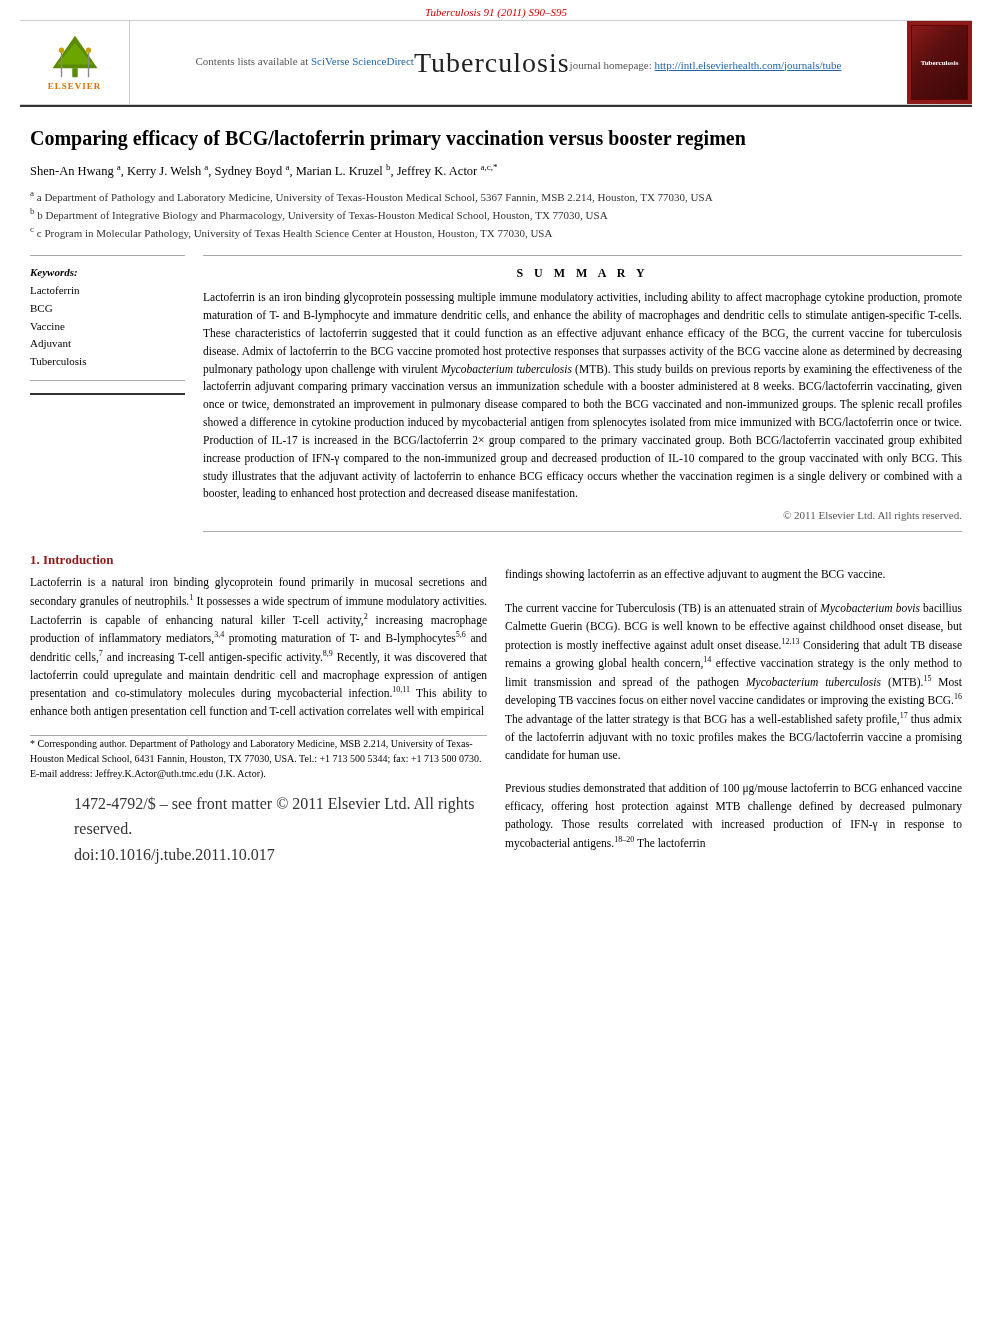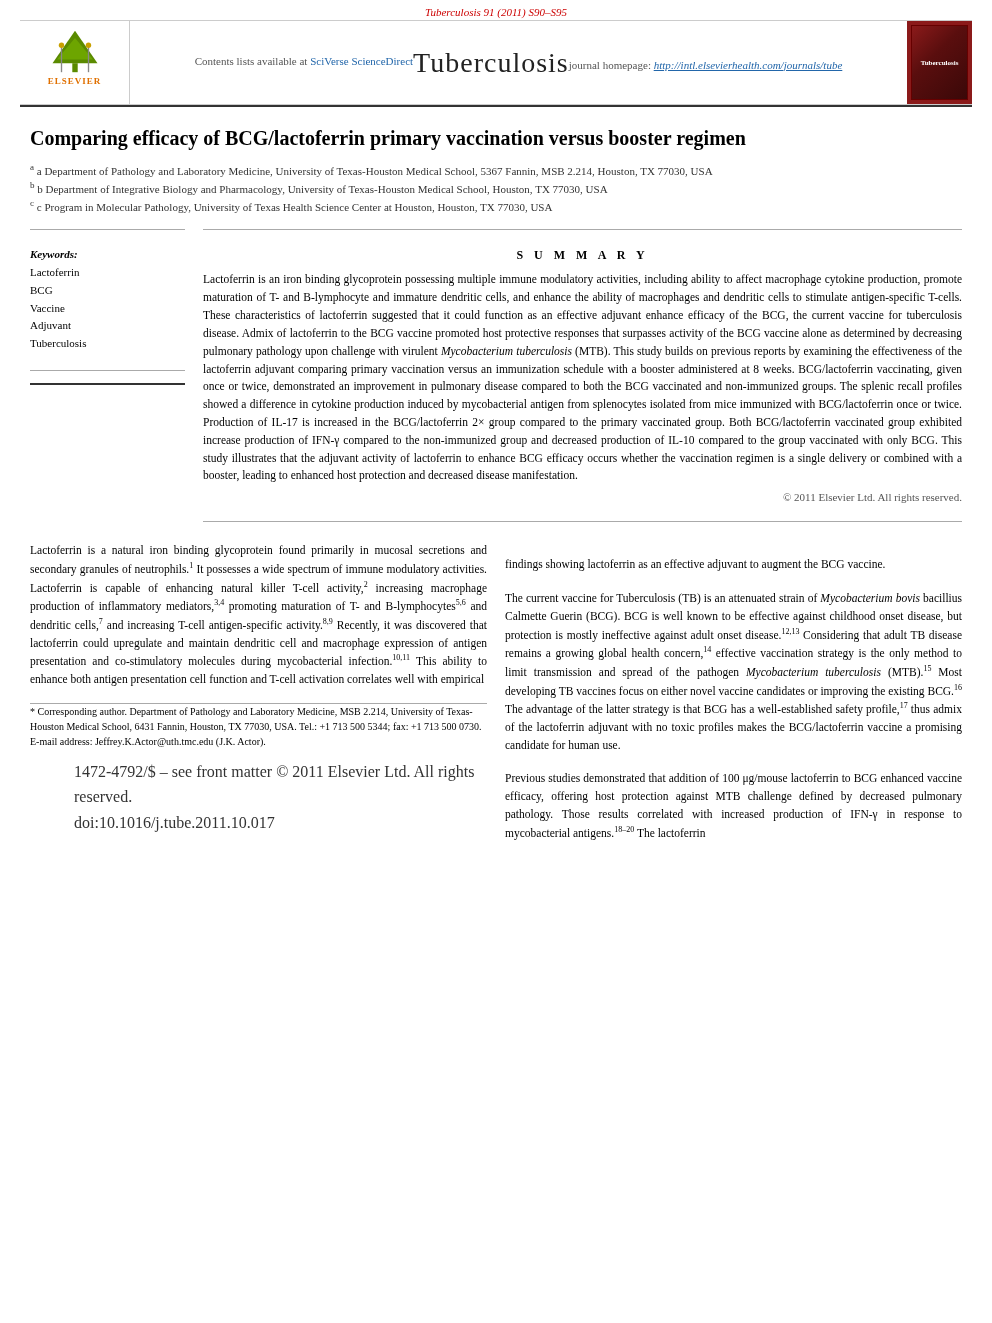--- a/index.html
+++ b/index.html
@@ -30,21 +30,21 @@
       border-top: 1px solid #ccc;
       border-bottom: 1px solid #ccc;
       margin: 0 20px;
     }
     .elsevier-logo {
       width: 110px;
       min-height: 80px;
       display: flex;
       flex-direction: column;
       align-items: center;
-      justify-content: flex-start;
+      justify-content: center;
       border-right: 1px solid #ccc;
       padding: 8px;
       flex-shrink: 0;
     }
     .elsevier-tree {
       width: 70px;
       height: 45px;
     }
     .elsevier-text {
       font-size: 9px;
@@ -77,21 +77,20 @@
       font-family: 'Times New Roman', serif;
       letter-spacing: 1px;
     }
     .journal-homepage {
       font-size: 11px;
       color: #555;
       margin-top: 4px;
     }
     .journal-homepage a {
       color: #2266aa;
-      font-style: italic;
     }
     .tb-cover {
       width: 65px;
       background: #8b1a1a;
       display: flex;
       flex-direction: column;
       align-items: center;
       justify-content: flex-start;
       padding: 4px;
       flex-shrink: 0;
@@ -164,21 +163,21 @@
     .keyword-item {
       font-size: 11px;
       color: #000;
       line-height: 1.6;
     }
 
     
     .summary-section {
       border-top: 1px solid #aaa;
       border-bottom: 1px solid #aaa;
-      padding: 18px 0;
+      padding: 10px 0;
     }
     .summary-title {
       text-align: center;
       font-size: 12px;
       letter-spacing: 4px;
       font-weight: bold;
       color: #000;
       margin-bottom: 8px;
       font-family: 'Times New Roman', serif;
     }
@@ -302,20 +301,23 @@
       </div>
     </div>
   </div>
 
   <hr class="thick-rule">
 
   <div class="article-content">
 
     <h1 class="article-title">Comparing efficacy of BCG/lactoferrin primary vaccination versus booster regimen</h1>
 
+    <div class="authors">
+      Shen-An Hwang <sup class="author-sup">a</sup>, Kerry J. Welsh <sup class="author-sup">a</sup>, Sydney Boyd <sup class="author-sup">a</sup>, Marian L. Kruzel <sup class="author-sup">b</sup>, Jeffrey K. Actor <sup class="author-sup">a,c,*</sup>
+    </div>
 
     <div class="affiliations">
       <span class="affil-line"><sup style="font-size:9px;">a</sup> <span>a Department of Pathology and Laboratory Medicine, University of Texas-Houston Medical School, 5367 Fannin, MSB 2.214, Houston, TX 77030, USA</span></span>
       <span class="affil-line"><sup style="font-size:9px;">b</sup> <span>b Department of Integrative Biology and Pharmacology, University of Texas-Houston Medical School, Houston, TX 77030, USA</span></span>
       <span class="affil-line"><sup style="font-size:9px;">c</sup> <span>c Program in Molecular Pathology, University of Texas Health Science Center at Houston, Houston, TX 77030, USA</span></span>
     </div>
 
     <div class="two-col">
 
       <div class="left-col">
@@ -337,20 +339,21 @@
             Lactoferrin is an iron binding glycoprotein possessing multiple immune modulatory activities, including ability to affect macrophage cytokine production, promote maturation of T- and B-lymphocyte and immature dendritic cells, and enhance the ability of macrophages and dendritic cells to stimulate antigen-specific T-cells. These characteristics of lactoferrin suggested that it could function as an effective adjuvant enhance efficacy of the BCG, the current vaccine for tuberculosis disease. Admix of lactoferrin to the BCG vaccine promoted host protective responses that surpasses activity of the BCG vaccine alone as determined by decreasing pulmonary pathology upon challenge with virulent <span class="italic">Mycobacterium tuberculosis</span> (MTB). This study builds on previous reports by examining the effectiveness of the lactoferrin adjuvant comparing primary vaccination versus an immunization schedule with a booster administered at 8 weeks. BCG/lactoferrin vaccinating, given once or twice, demonstrated an improvement in pulmonary disease compared to both the BCG vaccinated and non-immunized groups. The splenic recall profiles showed a difference in cytokine production induced by mycobacterial antigen from splenocytes isolated from mice immunized with BCG/lactoferrin once or twice. Production of IL-17 is increased in the BCG/lactoferrin 2× group compared to the primary vaccinated group. Both BCG/lactoferrin vaccinated group exhibited increase production of IFN-γ compared to the non-immunized group and decreased production of IL-10 compared to the group vaccinated with only BCG. This study illustrates that the adjuvant activity of lactoferrin to enhance BCG efficacy occurs whether the vaccination regimen is a single delivery or combined with a booster, leading to enhanced host protection and decreased disease manifestation.
           </div>
           <div class="copyright-line">© 2011 Elsevier Ltd. All rights reserved.</div>
         </div>
       </div>
     </div>
 
     <div class="body-two-col">
 
       <div class="body-left">
+        <div class="section-heading">1.  Introduction</div>
         <p class="body-text">
           Lactoferrin is a natural iron binding glycoprotein found primarily in mucosal secretions and secondary granules of neutrophils.<sup>1</sup> It possesses a wide spectrum of immune modulatory activities. Lactoferrin is capable of enhancing natural killer T-cell activity,<sup>2</sup> increasing macrophage production of inflammatory mediators,<sup>3,4</sup> promoting maturation of T- and B-lymphocytes<sup>5,6</sup> and dendritic cells,<sup>7</sup> and increasing T-cell antigen-specific activity.<sup>8,9</sup> Recently, it was discovered that lactoferrin could upregulate and maintain dendritic cell and macrophage expression of antigen presentation and co-stimulatory molecules during mycobacterial infection.<sup>10,11</sup> This ability to enhance both antigen presentation cell function and T-cell activation correlates well with empirical
         </p>
 
         <div class="footnote-section">
           <p class="footnote-text">
             * Corresponding author. Department of Pathology and Laboratory Medicine, MSB 2.214, University of Texas-Houston Medical School, 6431 Fannin, Houston, TX 77030, USA. Tel.: +1 713 500 5344; fax: +1 713 500 0730.
           </p>
           <p class="footnote-text">
             E-mail address: Jeffrey.K.Actor@uth.tmc.edu (J.K. Actor).

